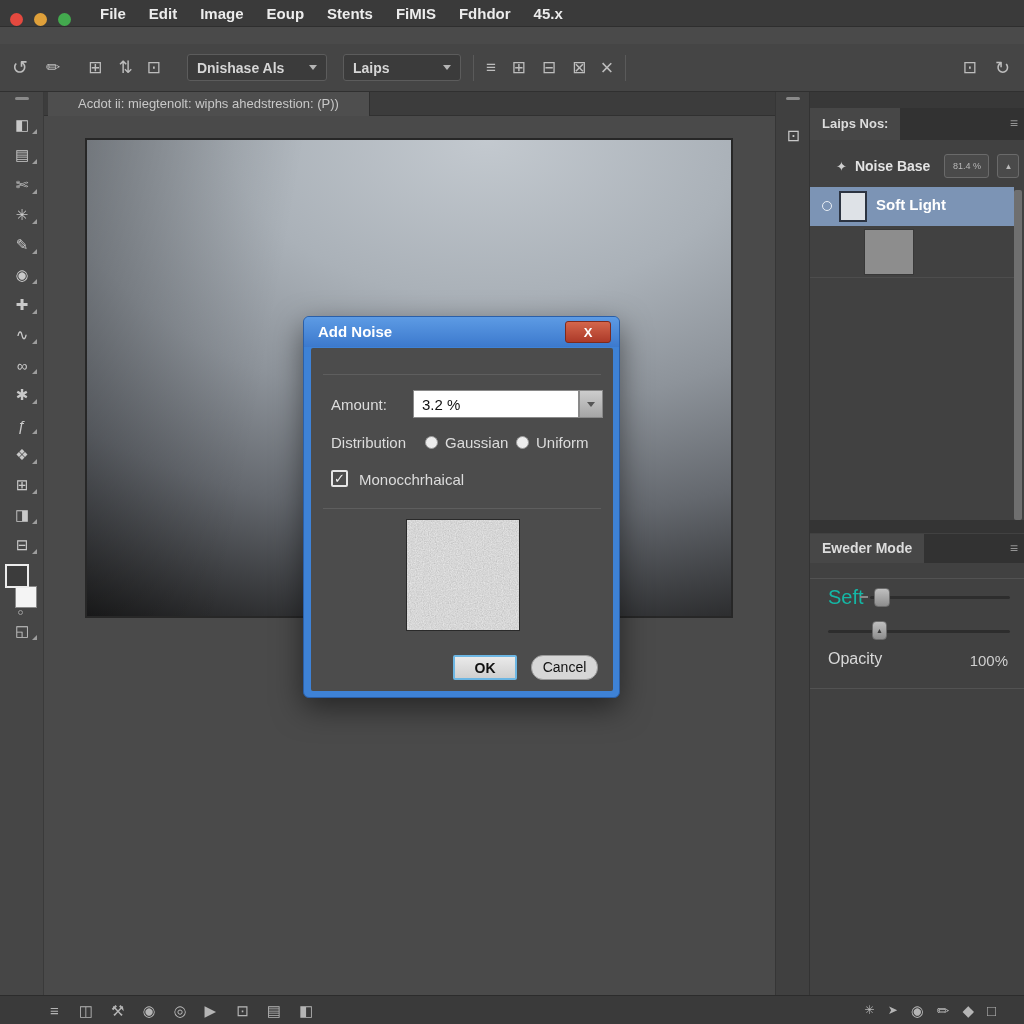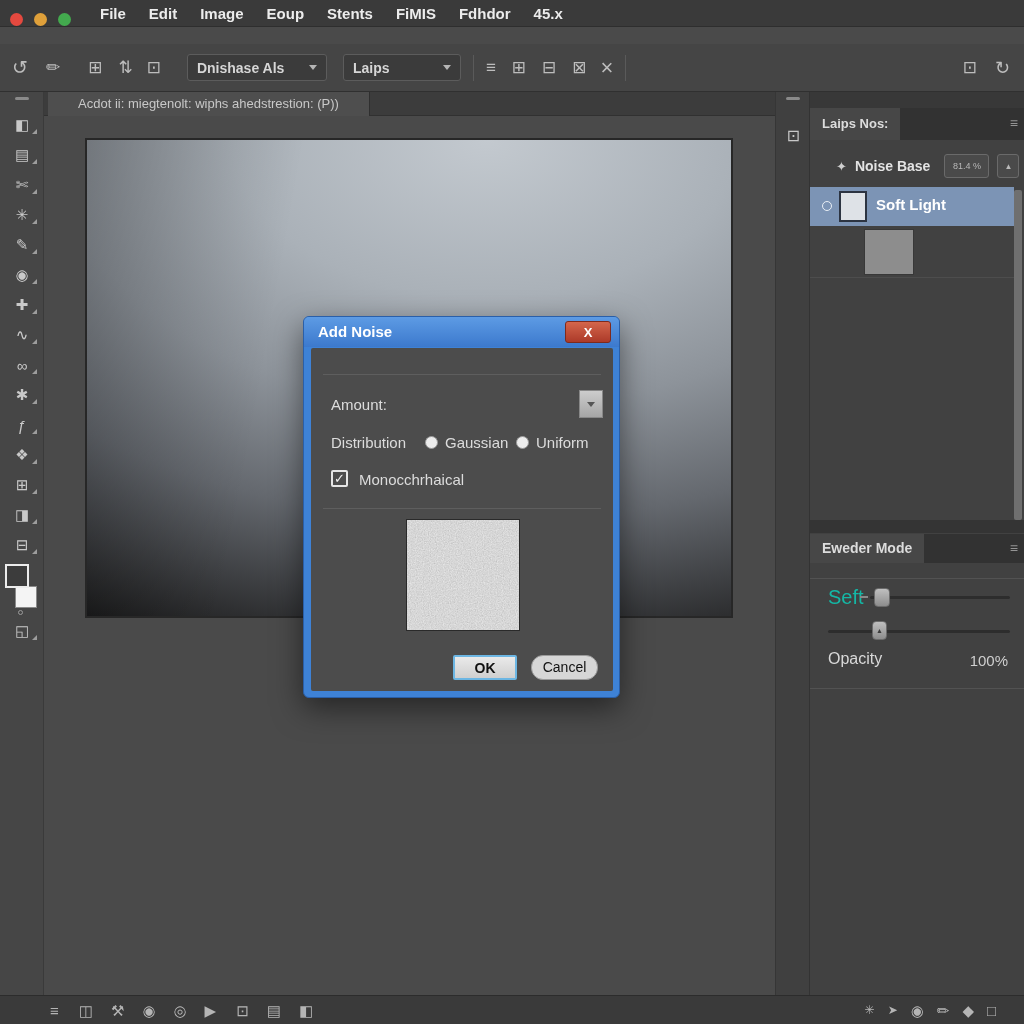--- a/index.html
+++ b/index.html
@@ -295,20 +295,21 @@
     <span class="bicon" style="margin:0 28px 0 13px;">□</span>
   </div>
 
   <div class="dialog">
     <div class="dlg-title">Add Noise</div>
     <div class="dlg-close">X</div>
     <div class="dlg-body">
       <div class="dsep" style="top:26px;"></div>
 
       <span class="dlabel" style="left:20px;top:48px;">Amount:</span>
+      <input class="amount-input" value="3.2 %" style="">
       <div class="amount-dd">
           <span class="caret"></span>
         </div>
 
       <span class="dlabel" style="left:20px;top:86px;">Distribution</span>
       <span class="radio" style="left:114px;top:88px;"></span>
       <span class="dlabel" style="left:134px;top:86px;">Gaussian</span>
       <span class="radio" style="left:205px;top:88px;"></span>
       <span class="dlabel" style="left:225px;top:86px;">Uniform</span>
 

